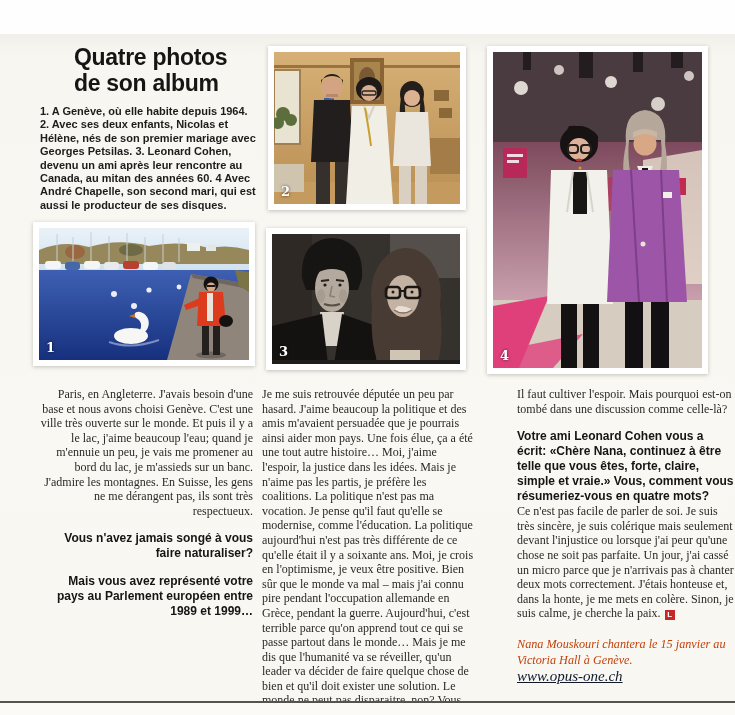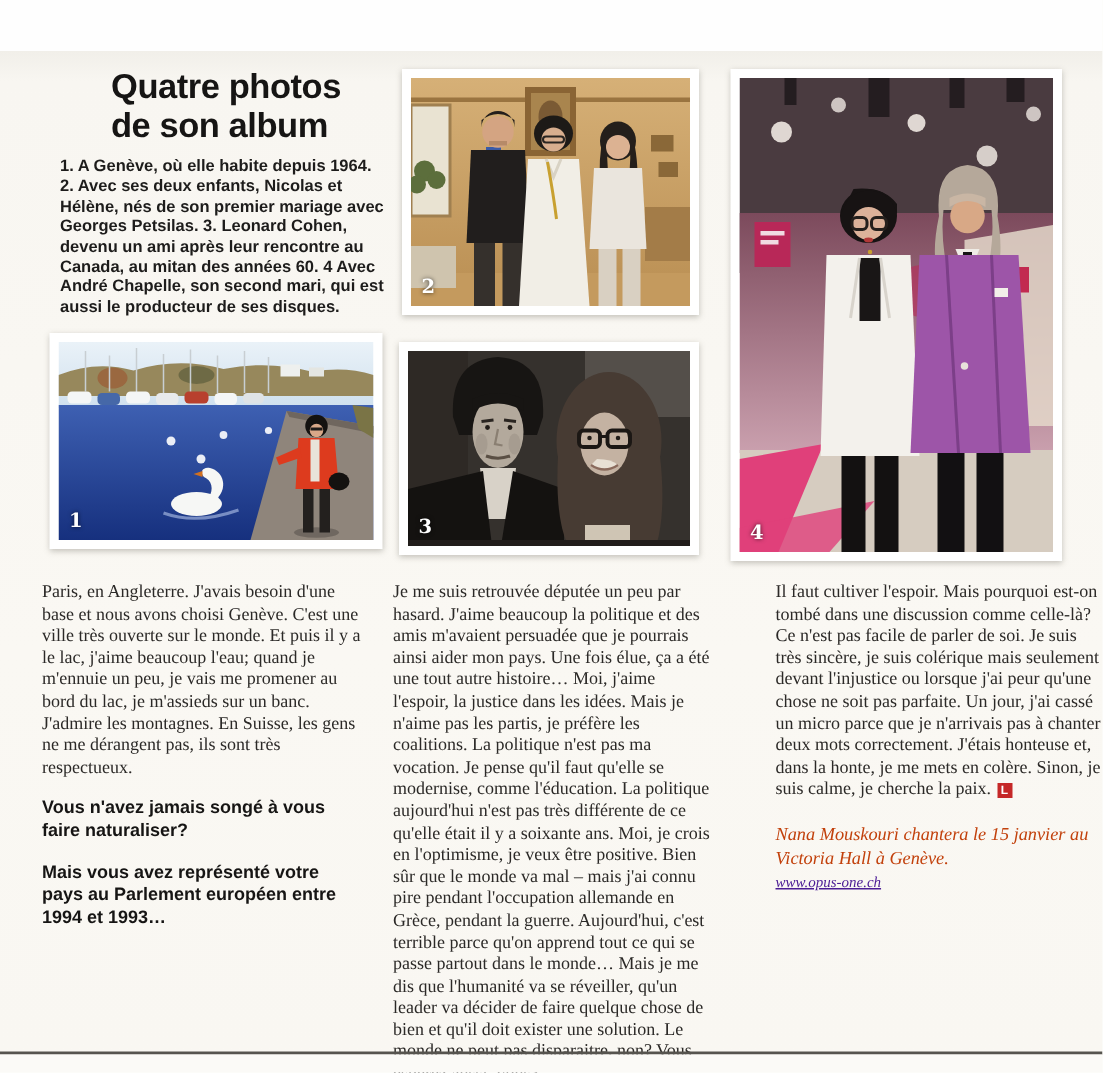--- a/index.html
+++ b/index.html
@@ -26,34 +26,34 @@
                font-family:"DejaVu Serif", serif; font-weight:700; font-size:13px;
                text-shadow:0 0 3px rgba(0,0,0,0.7); }
   .photo1 { left:33px;  top:222px; }
   .photo2 { left:268px; top:46px;  }
   .photo3 { left:266px; top:228px; }
   .photo4 { left:487px; top:46px;  }
 
   
   .col { position:absolute; top:387px; font-size:12px; line-height:14.6px; color:#2b2927;
          text-align:left; }
-  .col1 { left:28px;  width:213px; }
+  .col1 { left:40px;  width:213px;text-align:right; }
   .col2 { left:262px; width:215px; }
   .col3 { left:517px; width:219px; }
   .q { font-family:"Liberation Sans", sans-serif; font-weight:700; font-size:12px;
        line-height:15px; color:#161514; margin-top:13px; }
   .a, .p { margin-top:0; }
 
   .endmark { display:inline-block; width:10px; height:10px; background:#c52828; color:#ffffff;
              font-family:"Liberation Sans", sans-serif; font-weight:700; font-size:8px;
              line-height:10px; text-align:center; vertical-align:baseline; margin-left:4px; }
 
   .footer-note { margin-top:15px; font-style:italic; font-size:12.2px; line-height:16px; color:#c2410c; }
-  .footer-link { display:inline-block; margin-top:1px; font-style:italic; font-size:10px;
-                 color:#4c1d95; text-decoration:underline; cursor:pointer; }
+  .footer-link { display:inline-block; margin-top:1px; font-style:italic; font-size:15px;
+                 color:#0f172a; text-decoration:underline; cursor:pointer; }
 
   .bottom-rule { position:absolute; left:0; top:701px; width:735px; height:2px; background:#56544f; }
 </style>
 </head>
 <body>
 
 <div class="page">
   <div class="page-top-strip"></div>
   <div class="page-main"></div>
 
@@ -284,29 +284,30 @@
       <circle cx="150" cy="192" r="2.5" fill="#e8e2da"></circle>
       <rect x="132" y="250" width="18" height="66" fill="#121012"></rect>
       <rect x="158" y="250" width="18" height="66" fill="#121012"></rect>
     </svg>
     <span class="photo-num">4</span>
   </div>
 
   <div class="col col1">
     <p class="p">Paris, en Angleterre. J'avais besoin d'une base et nous avons choisi Genève. C'est une ville très ouverte sur le monde. Et puis il y a le lac, j'aime beaucoup l'eau; quand je m'ennuie un peu, je vais me promener au bord du lac, je m'assieds sur un banc. J'admire les montagnes. En Suisse, les gens ne me dérangent pas, ils sont très respectueux.</p>
     <p class="q">Vous n'avez jamais songé à vous faire naturaliser?</p>
-    <p class="q">Mais vous avez représenté votre pays au Parlement européen entre 1994 et 1993…</p>
+    <p class="q">Mais vous avez représenté votre pays au Parlement européen entre 1989 et 1999…</p>
   </div>
 
   <div class="col col2">
     <p class="p">Je me suis retrouvée députée un peu par hasard. J'aime beaucoup la politique et des amis m'avaient persuadée que je pourrais ainsi aider mon pays. Une fois élue, ça a été une tout autre histoire… Moi, j'aime l'espoir, la justice dans les idées. Mais je n'aime pas les partis, je préfère les coalitions. La politique n'est pas ma vocation. Je pense qu'il faut qu'elle se modernise, comme l'éducation. La politique aujourd'hui n'est pas très différente de ce qu'elle était il y a soixante ans. Moi, je crois en l'optimisme, je veux être positive. Bien sûr que le monde va mal – mais j'ai connu pire pendant l'occupation allemande en Grèce, pendant la guerre. Aujourd'hui, c'est terrible parce qu'on apprend tout ce qui se passe partout dans le monde… Mais je me dis que l'humanité va se réveiller, qu'un leader va décider de faire quelque chose de bien et qu'il doit exister une solution. Le monde ne peut pas disparaitre, non? Vous espérez aussi, vous?</p>
   </div>
 
   <div class="col col3">
     <p class="p">Il faut cultiver l'espoir. Mais pourquoi est-on tombé dans une discussion comme celle-là?</p>
+    <p class="q">Votre ami Leonard Cohen vous a écrit: «Chère Nana, continuez à être telle que vous êtes, forte, claire, simple et vraie.» Vous, comment vous résumeriez-vous en quatre mots?</p>
     <p class="a"><span>Ce n'est pas facile de parler de soi. Je suis très sincère, je suis colérique mais seulement devant l'injustice ou lorsque j'ai peur qu'une chose ne soit pas parfaite. Un jour, j'ai cassé un micro parce que je n'arrivais pas à chanter deux mots correctement. J'étais honteuse et, dans la honte, je me mets en colère. Sinon, je suis calme, je cherche la paix.</span><span class="endmark">L</span></p>
     <p class="footer-note">Nana Mouskouri chantera le 15 janvier au Victoria Hall à Genève.</p>
     <a class="footer-link">www.opus-one.ch</a>
   </div>
 
   <div class="bottom-rule"></div>
   <div class="page-bottom-strip"></div>
 </div>
 
 </body></html>

